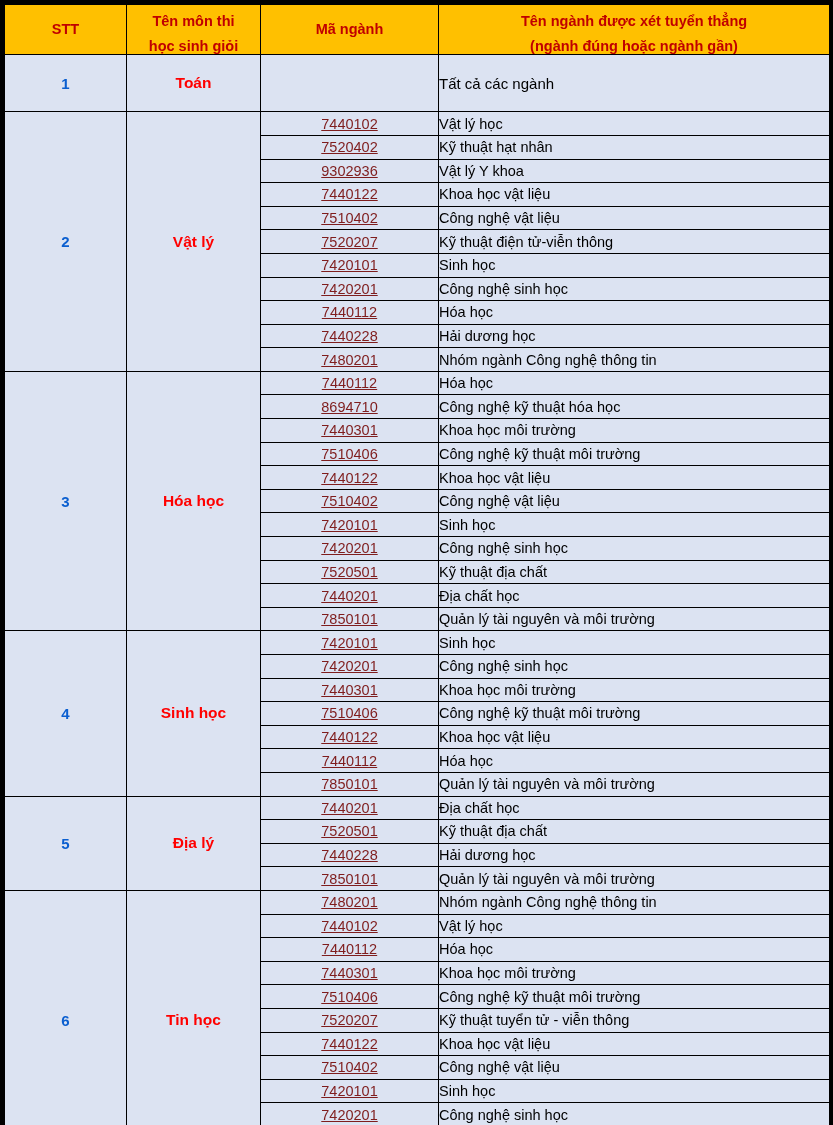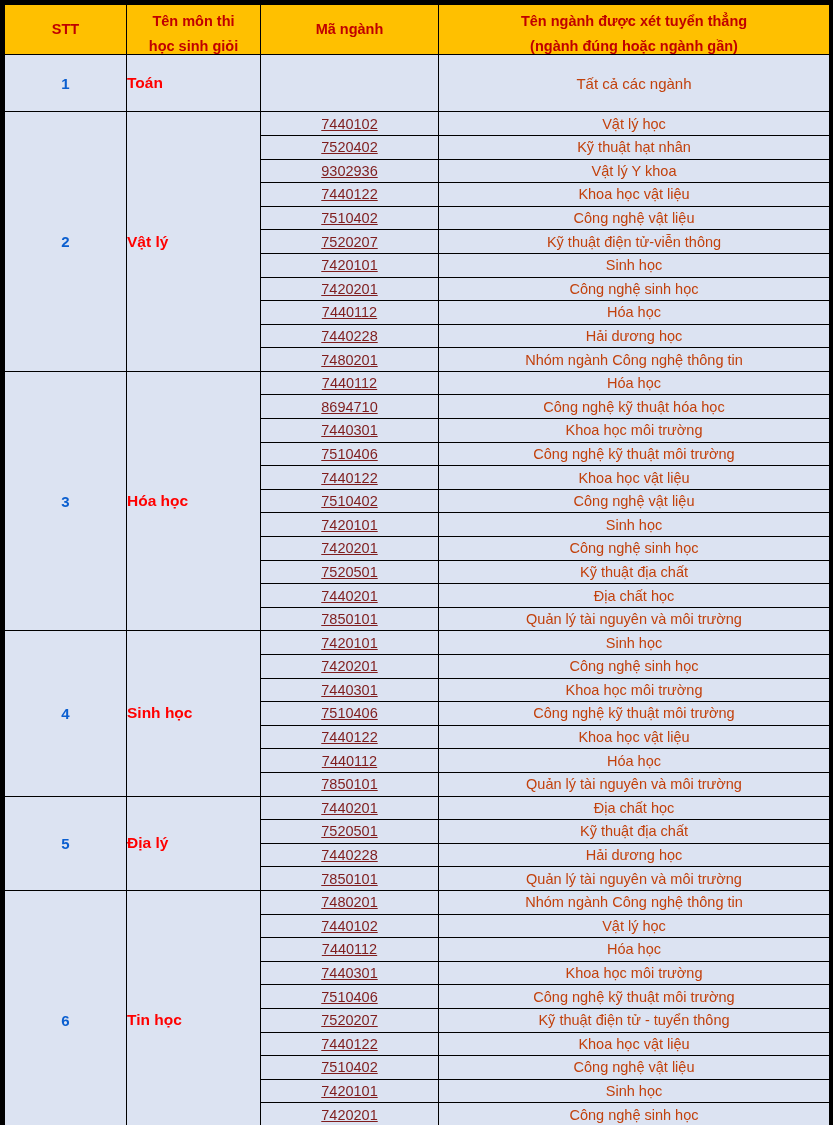--- a/index.html
+++ b/index.html
@@ -51,39 +51,39 @@
 
   td.stt {
     text-align: center;
     vertical-align: middle;
     color: #0b5fd0;
     font-weight: bold;
     font-size: 15px;
     background: #dce3f2;
   }
   td.subject {
+    text-align: center;
     vertical-align: middle;
     color: #ff0000;
     font-weight: bold;
     font-size: 15.5px;
     background: #dce3f2;
   }
   td.code {
     text-align: center;
     vertical-align: middle;
     color: #7f1d1d;
     font-size: 14.5px;
     background: #dce3f2;
     height: 22.6px;
     text-decoration: underline;
   }
   td.major {
-    text-align: center;
-    vertical-align: middle;
-    color: #c2410c;
+    vertical-align: middle;
+    color: #000000;
     font-size: 14.5px;
     background: #dce3f2;
     height: 22.6px;
   }
   td.major.all {
     font-size: 15px;
   }
   td.empty {
     background: #dce3f2;
   }
@@ -277,21 +277,21 @@
         <tr>
           <td class="code">7440301</td>
           <td class="major">Khoa học môi trường</td>
         </tr>
         <tr>
           <td class="code">7510406</td>
           <td class="major">Công nghệ kỹ thuật môi trường</td>
         </tr>
         <tr>
           <td class="code">7520207</td>
-          <td class="major">Kỹ thuật điện tử - tuyển thông</td>
+          <td class="major">Kỹ thuật tuyển tử - viễn thông</td>
         </tr>
         <tr>
           <td class="code">7440122</td>
           <td class="major">Khoa học vật liệu</td>
         </tr>
         <tr>
           <td class="code">7510402</td>
           <td class="major">Công nghệ vật liệu</td>
         </tr>
         <tr>

